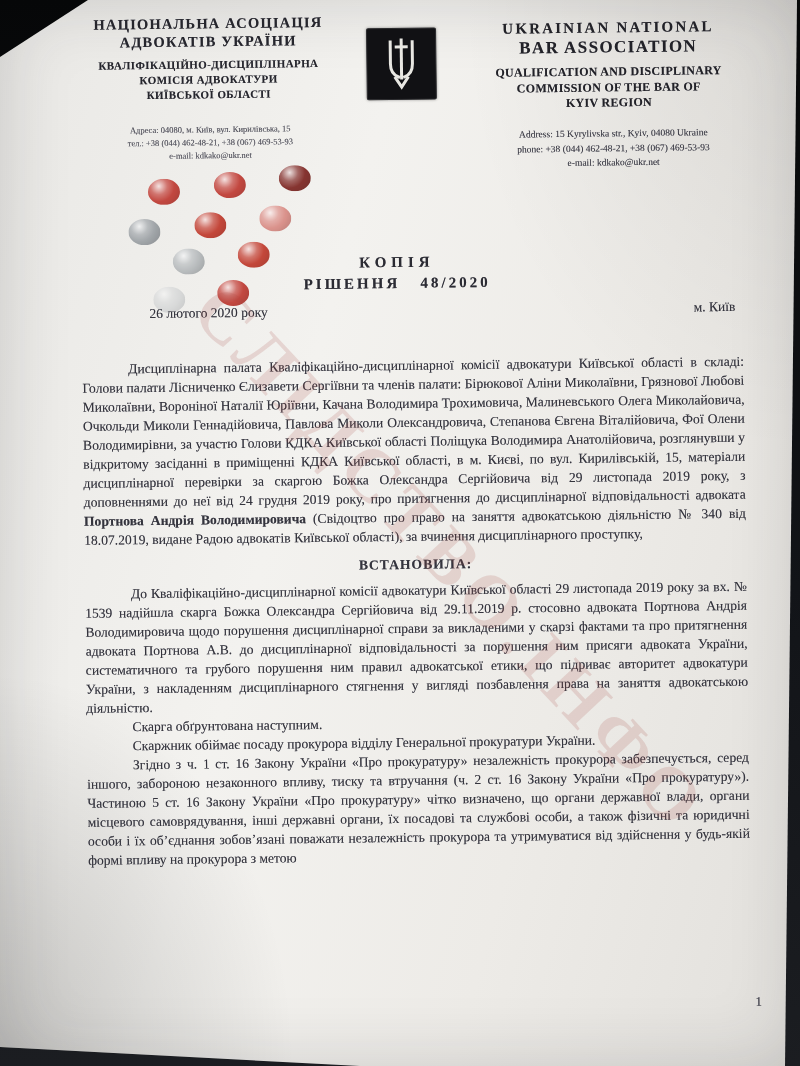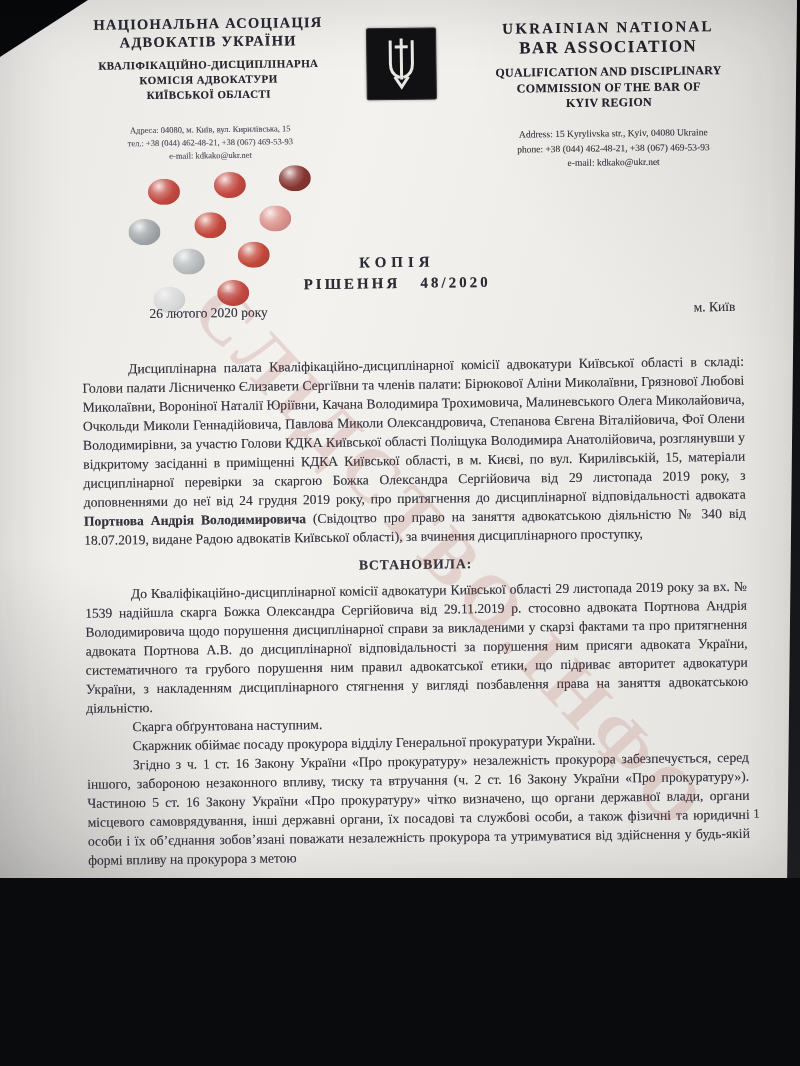--- a/index.html
+++ b/index.html
@@ -2,21 +2,21 @@
 <html><head>
 <meta charset="utf-8">
 <style>
   html,body{margin:0;padding:0;}
   body{
     width:800px;height:1066px;overflow:hidden;
     background:#0a0b0d;
     font-family:"Liberation Serif", serif;
   }
   .photo{
-    position:relative;width:800px;height:878px;
+    position:relative;width:800px;height:1066px;
     background:linear-gradient(180deg,#060708 0%,#121418 55%,#1b1d21 100%);
   }
   
   .paper{
     position:absolute;inset:0;
     clip-path:polygon(88px 0px,797px 0px,785px 1066px,360px 1066px,0px 1047px,0px 57px);
     background:
       radial-gradient(ellipse at 0% 100%, rgba(0,0,0,0.20), rgba(0,0,0,0) 26%),
       radial-gradient(ellipse at 100% 0%, rgba(0,0,0,0.08), rgba(0,0,0,0) 30%),
       linear-gradient(105deg,#e9e8e5 0%,#f3f2ef 38%,#edebe7 68%,#e2e0dc 100%);

